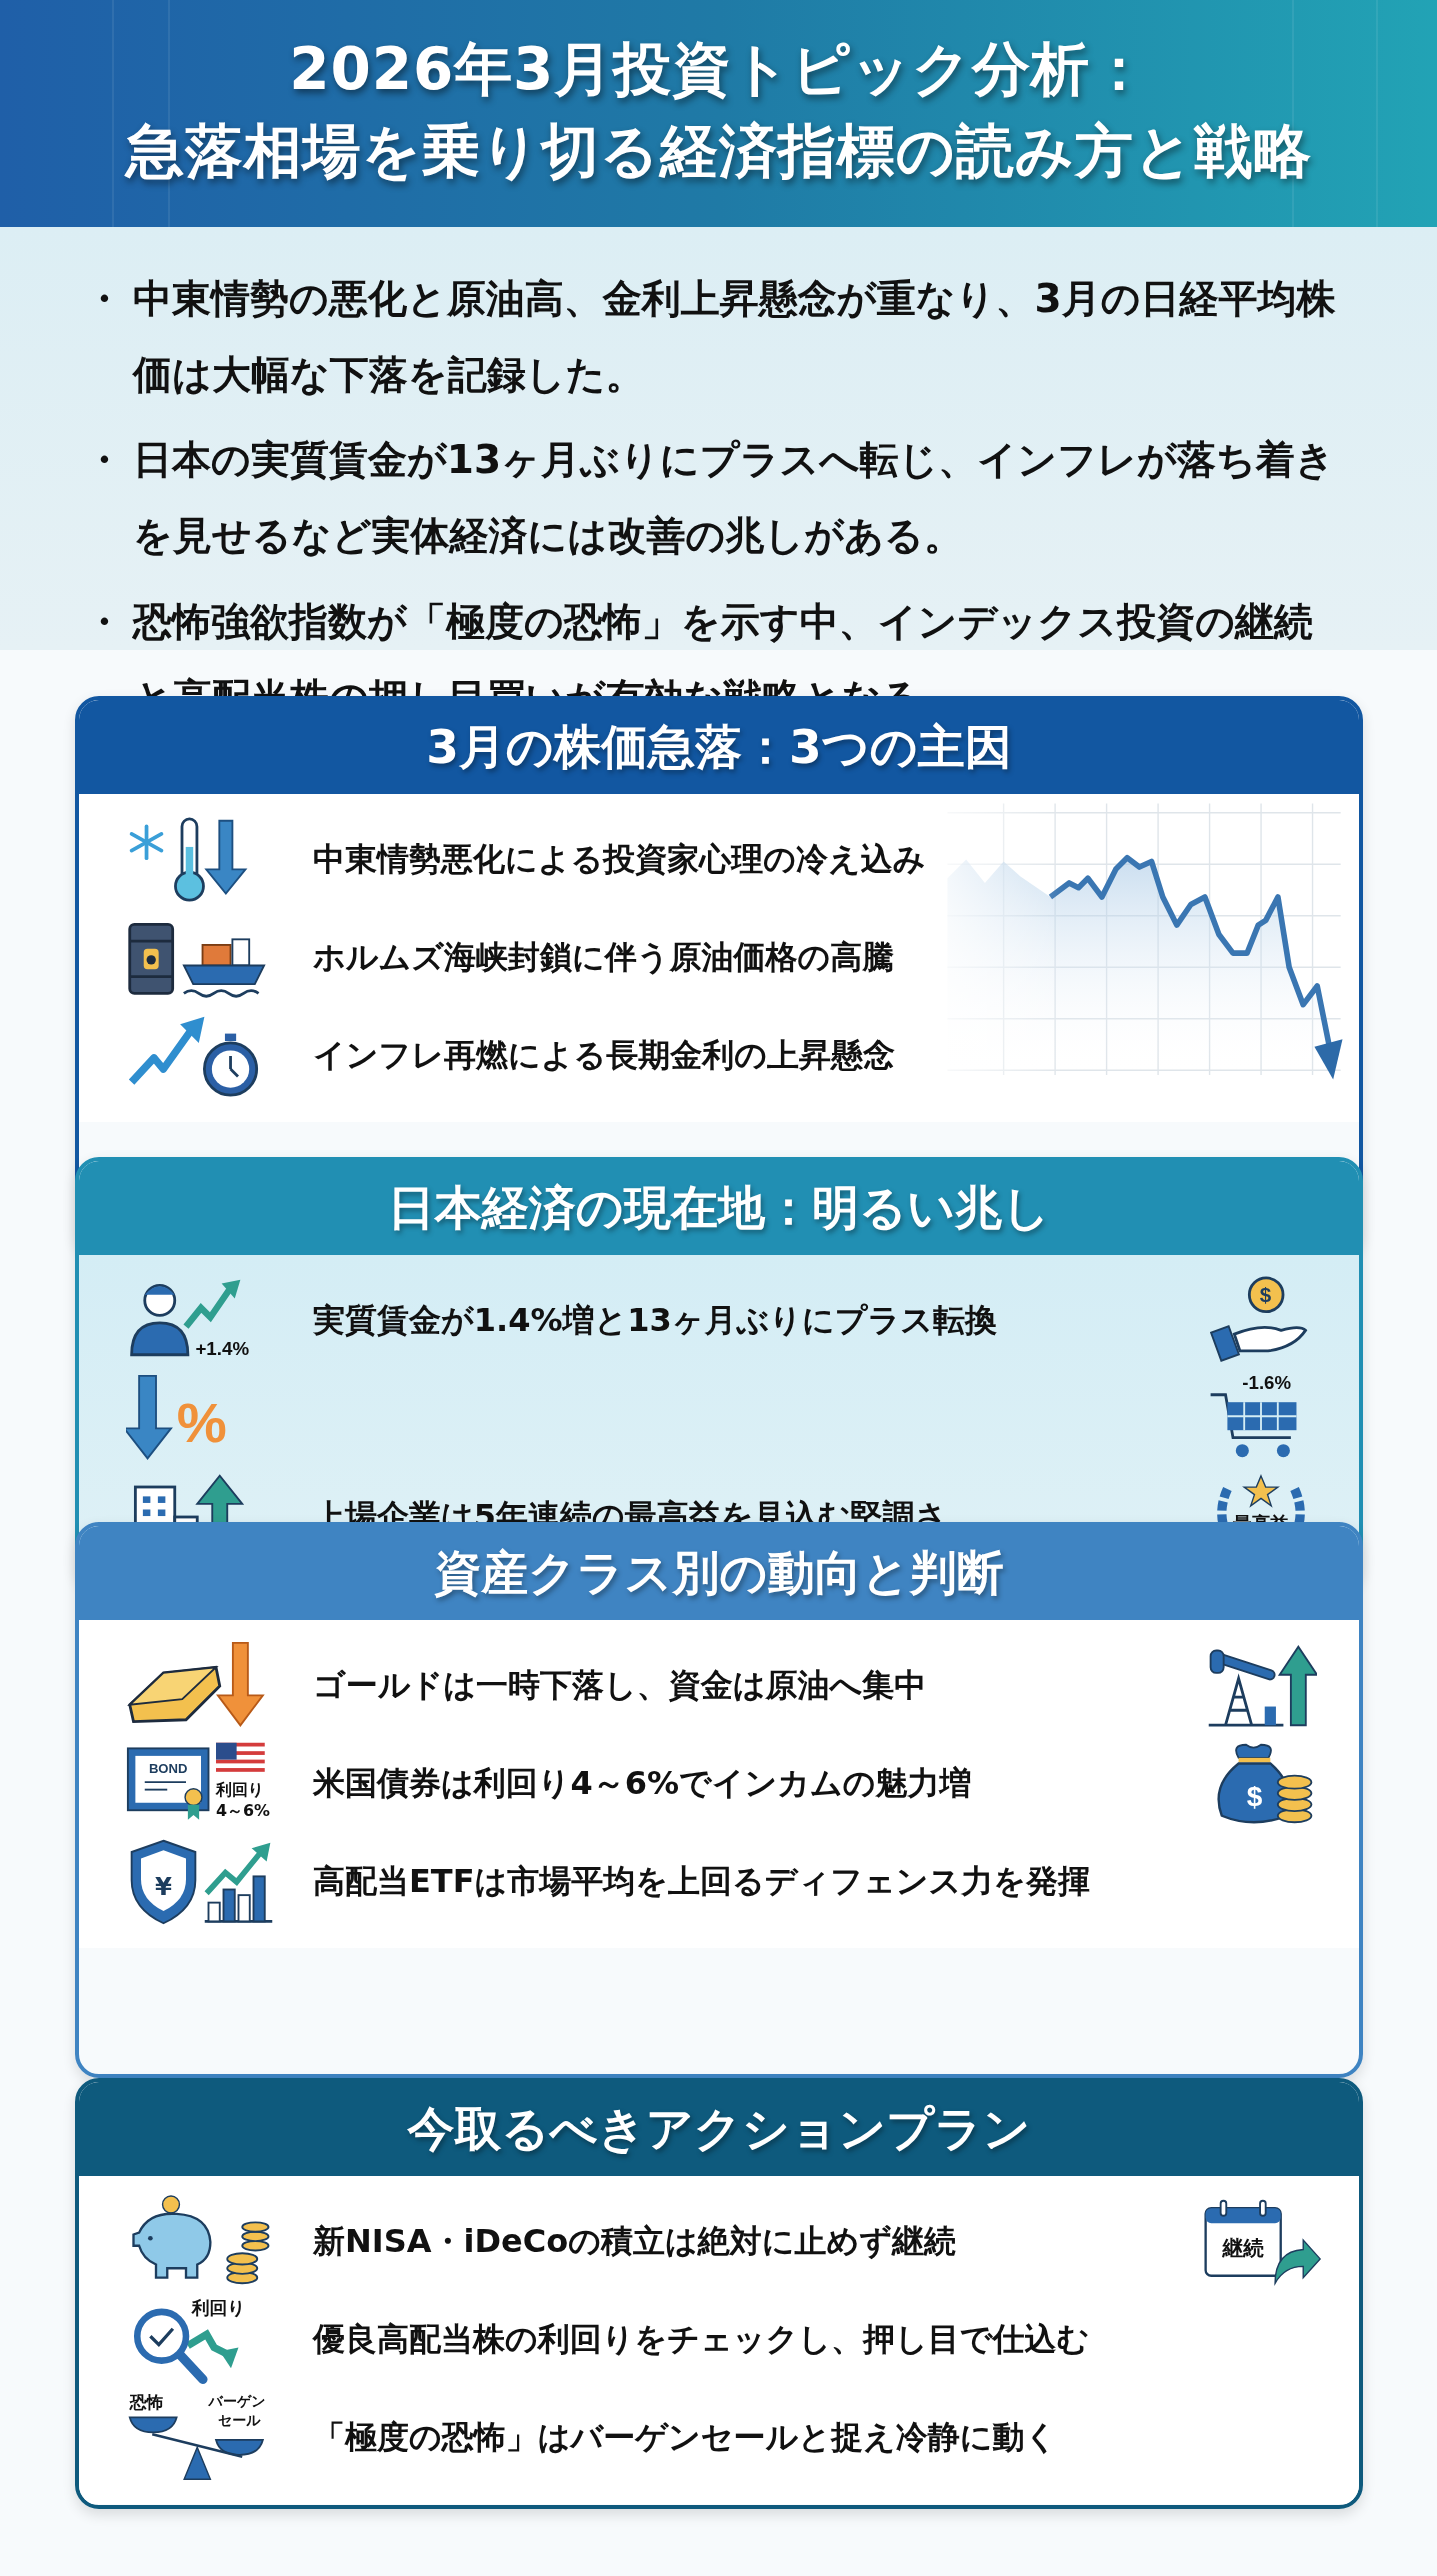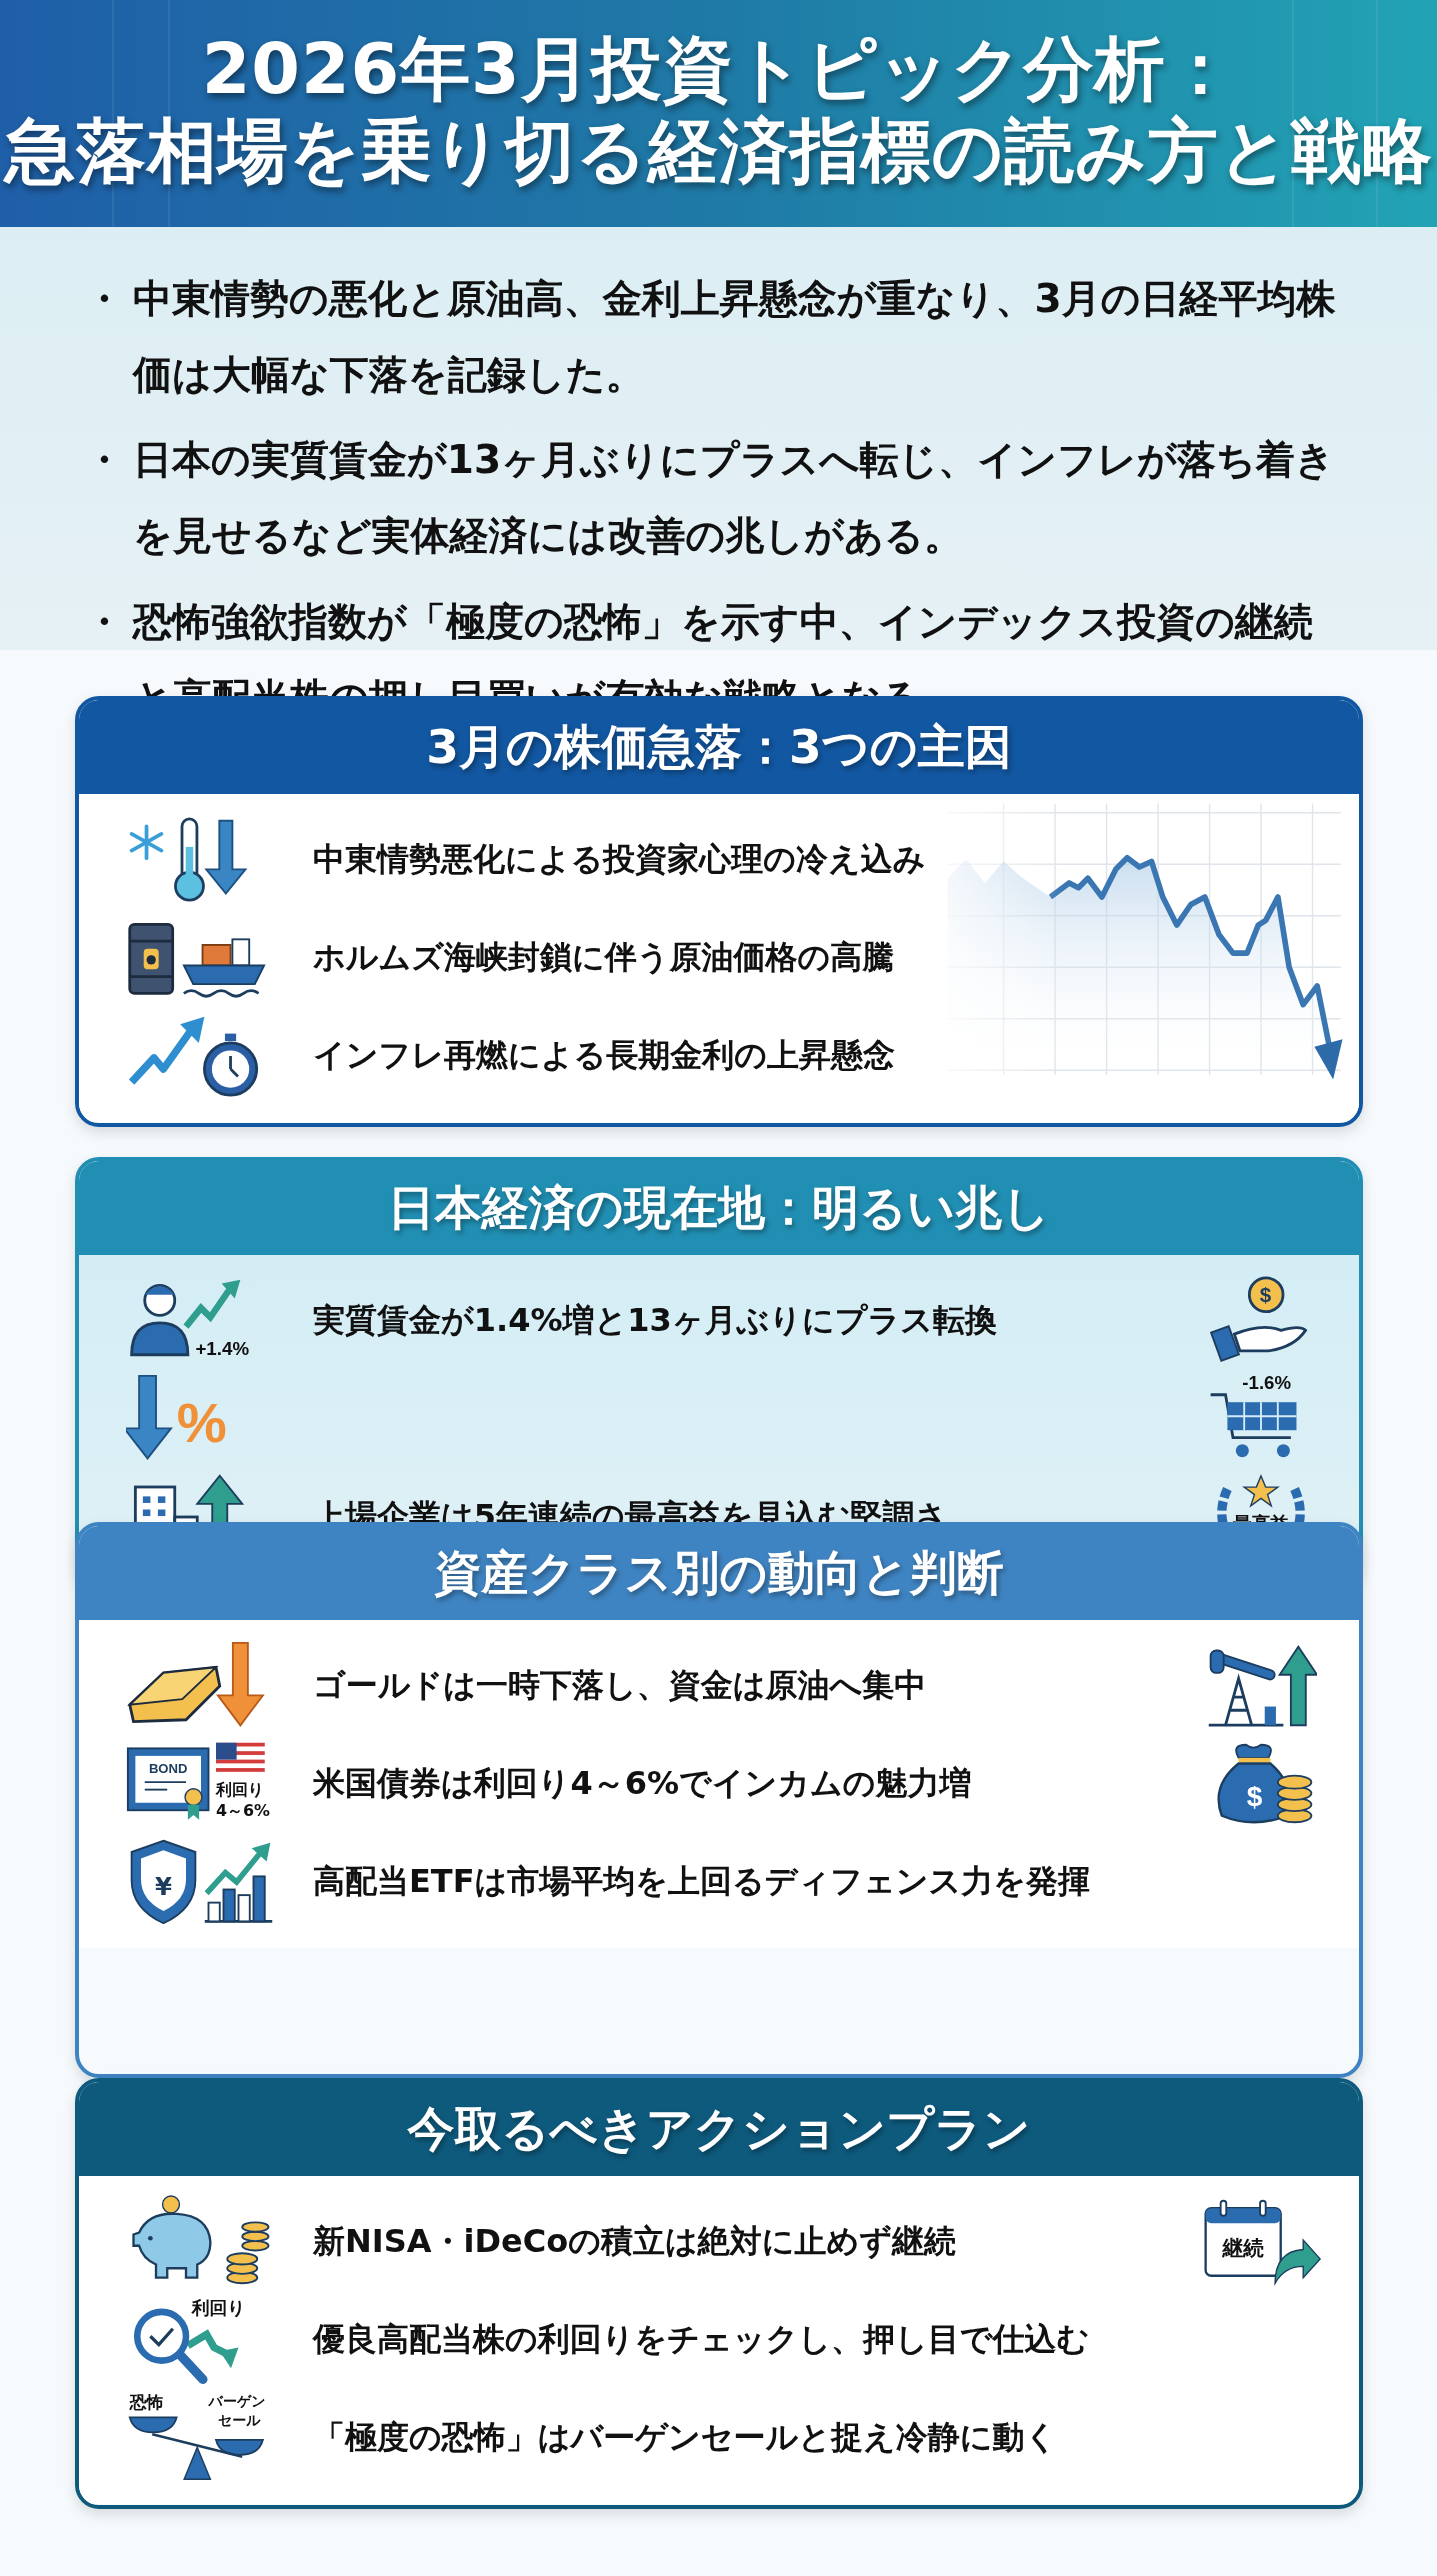--- a/index.html
+++ b/index.html
@@ -13,21 +13,21 @@
   }
   .header {
     position: absolute; left: 0; top: 0; width: 1438px; height: 227px;
     background: linear-gradient(90deg, #1f5fa8 0%, #1f7aa6 50%, #22a3b5 100%);
     overflow: hidden;
   }
   .header .deco { position: absolute; top: 0; bottom: 0; width: 1.9px; background: rgba(255,255,255,0.08); }
   .header h1 {
     position: absolute; left: 0; right: 0; top: 28px;
     text-align: center; color: #fff; font-weight: bold;
-    font-size: 70px; line-height: 82px; letter-spacing: 0.9px;
+    font-size: 58px; line-height: 82px; letter-spacing: 0.9px;
     text-shadow: 1.9px 3.7px 7.5px rgba(0,0,0,0.45);
   }
   .summary {
     position: absolute; left: 0; top: 227px; width: 1438px; height: 423px;
     background: linear-gradient(180deg, #dceef4 0%, #e6f1f5 100%);
   }
   .summary ul { list-style: none; position: absolute; left: 105px; top: 34px; width: 1236px; }
   .summary li {
     position: relative; padding-left: 28px;
     font-size: 39px; font-weight: bold; line-height: 76px; margin-bottom: 9.4px;
@@ -73,21 +73,21 @@
 </div>
 
 <div class="summary">
   <ul>
     <li>中東情勢の悪化と原油高、金利上昇懸念が重なり、3月の日経平均株価は大幅な下落を記録した。</li>
     <li>日本の実質賃金が13ヶ月ぶりにプラスへ転じ、インフレが落ち着きを見せるなど実体経済には改善の兆しがある。</li>
     <li>恐怖強欲指数が「極度の恐怖」を示す中、インデックス投資の継続と高配当株の押し目買いが有効な戦略となる。</li>
   </ul>
 </div>
 
-<div class="card" style="top:696px; height:431px; --c:#1257a1; --b:#ffffff;">
+<div class="card" style="top:696px; height:558px; --c:#1257a1; --b:#ffffff;">
   <div class="card-head">
       <span>3月の株価急落：3つの主因</span>
     </div>
   <div class="card-body" style="height:328px;">
     <svg class="chart" viewBox="0 0 470 330">
       <defs>
         <linearGradient id="cf" x1="0" y1="0" x2="0" y2="1">
             <stop offset="0" stop-color="#9fc3e3" stop-opacity="0.55"></stop>
             <stop offset="1" stop-color="#ffffff" stop-opacity="0"></stop>
           </linearGradient>

